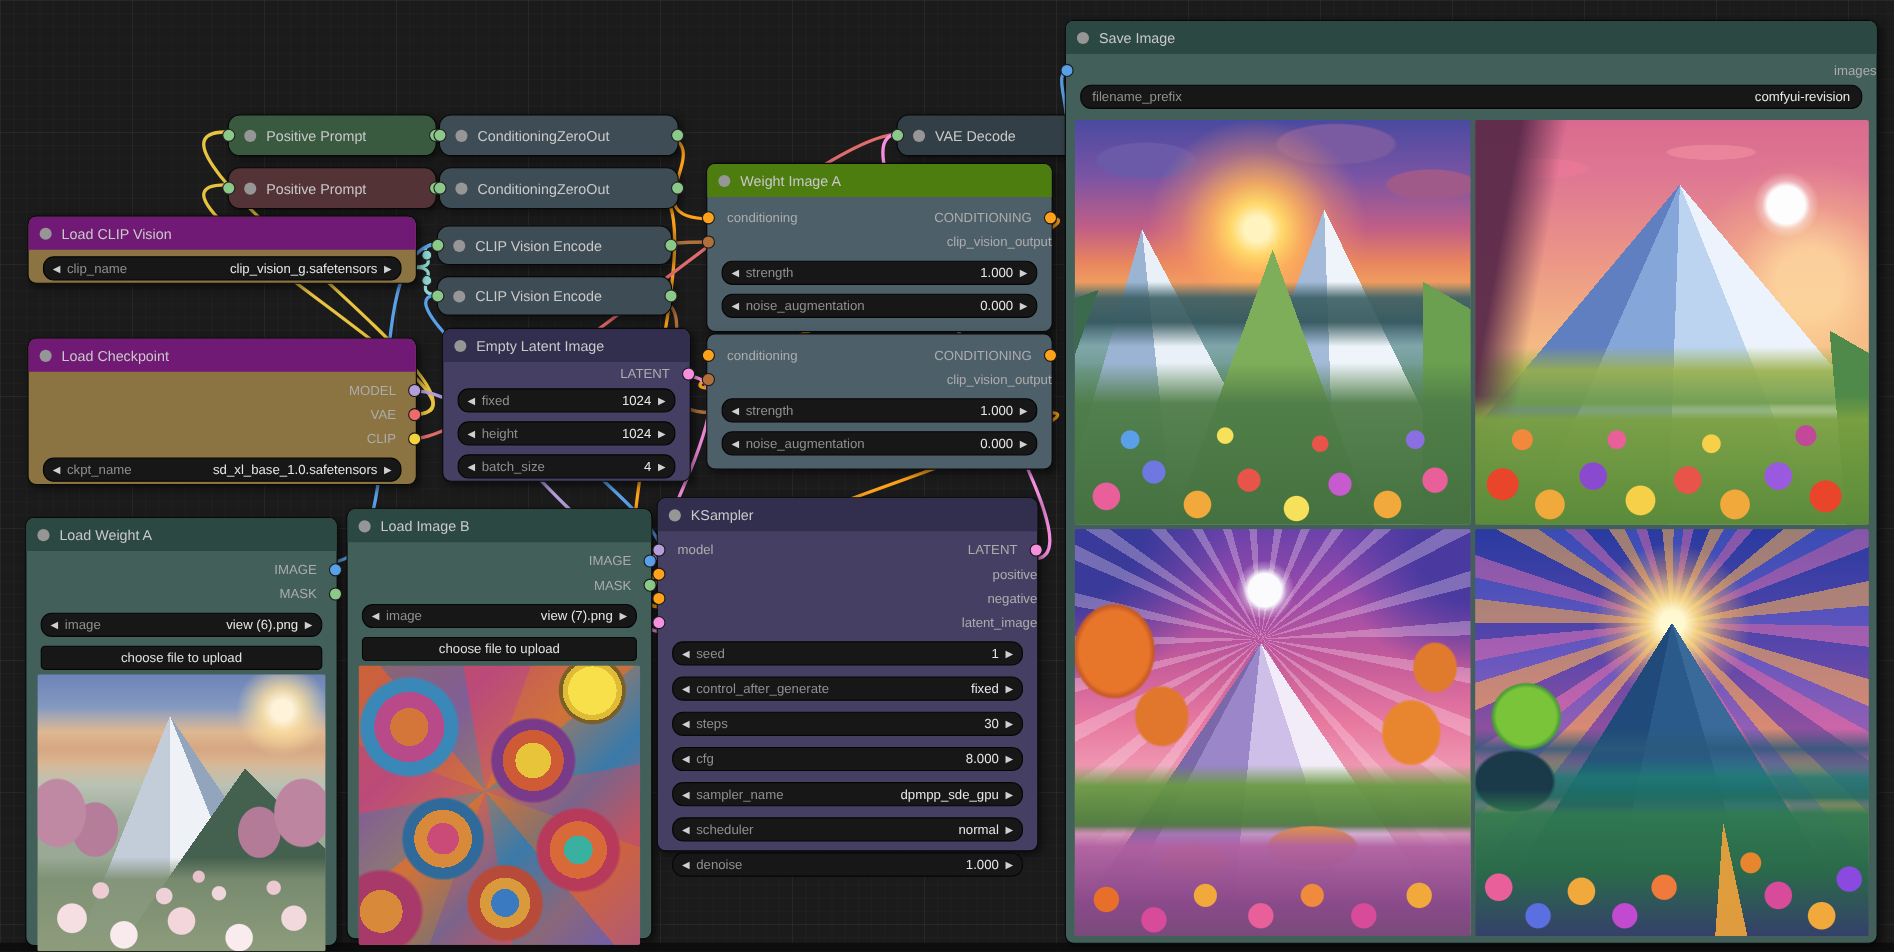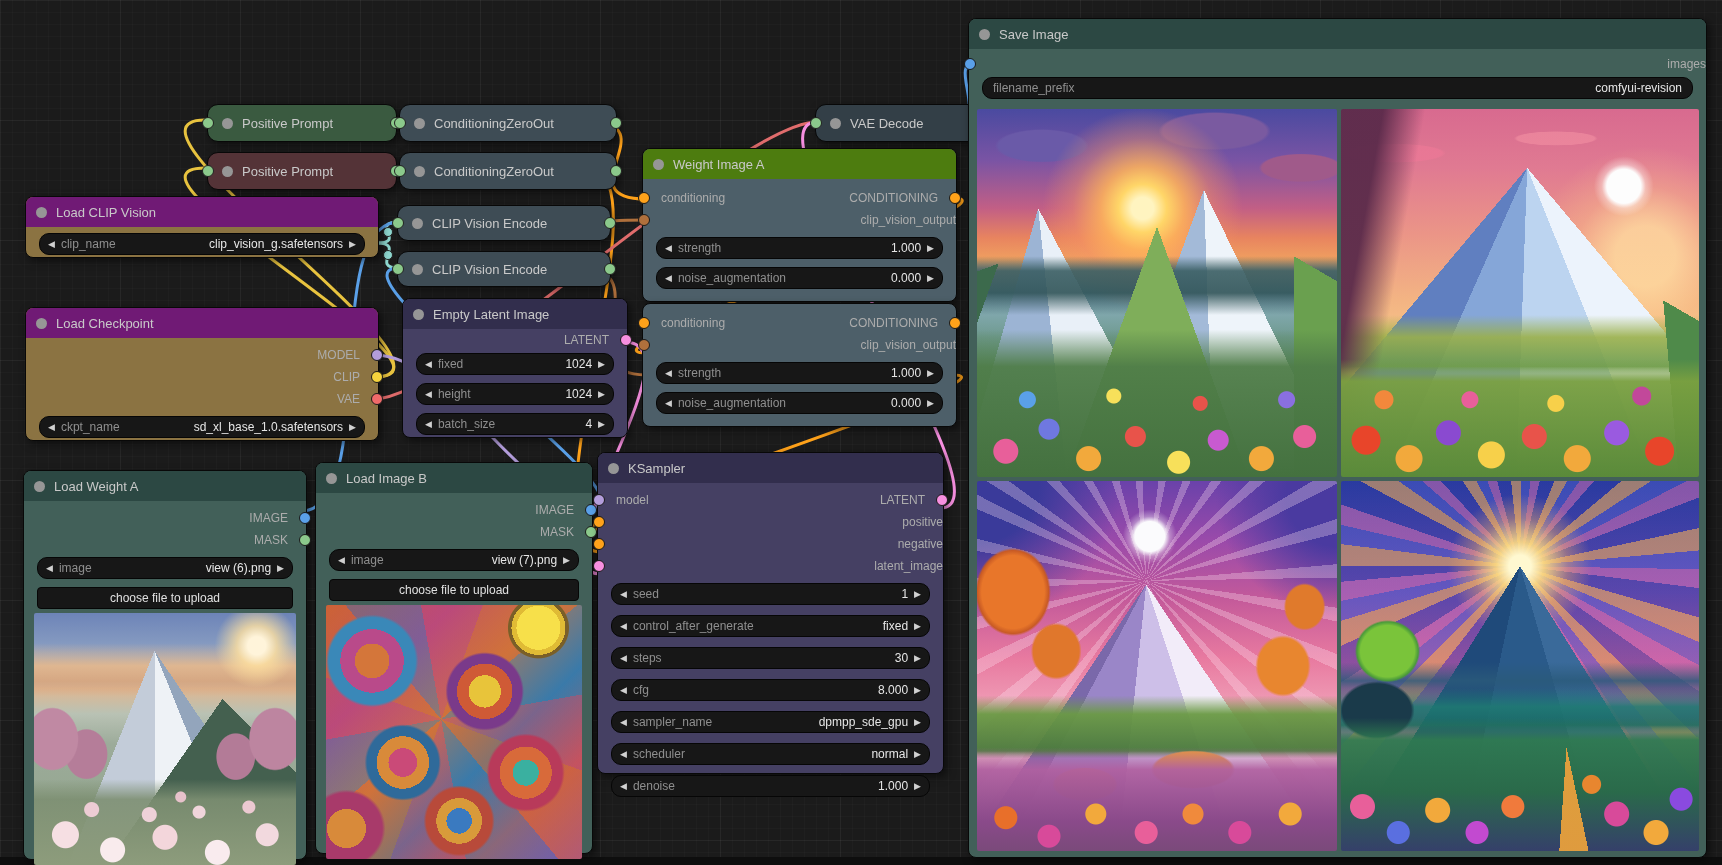--- a/index.html
+++ b/index.html
@@ -275,26 +275,26 @@
     <div class="node-header">
       <span class="tdot"></span>
       <span>Load Checkpoint</span>
     </div>
     <div class="gap6"></div>
     <div class="row">
       <span class="out-lbl">MODEL</span>
       <span class="slot out c-purple"></span>
     </div>
     <div class="row">
+      <span class="out-lbl">VAE</span>
+      <span class="slot out c-red"></span>
+    </div>
+    <div class="row">
       <span class="out-lbl">CLIP</span>
       <span class="slot out c-yellow"></span>
-    </div>
-    <div class="row">
-      <span class="out-lbl">VAE</span>
-      <span class="slot out c-red"></span>
     </div>
     <div class="gap4"></div>
     <div class="widget">
       <span class="arr">◀</span>
       <span class="wname">ckpt_name</span>
       <span class="wval">sd_xl_base_1.0.safetensors</span>
       <span class="arr">▶</span>
     </div>
   </div>
 

